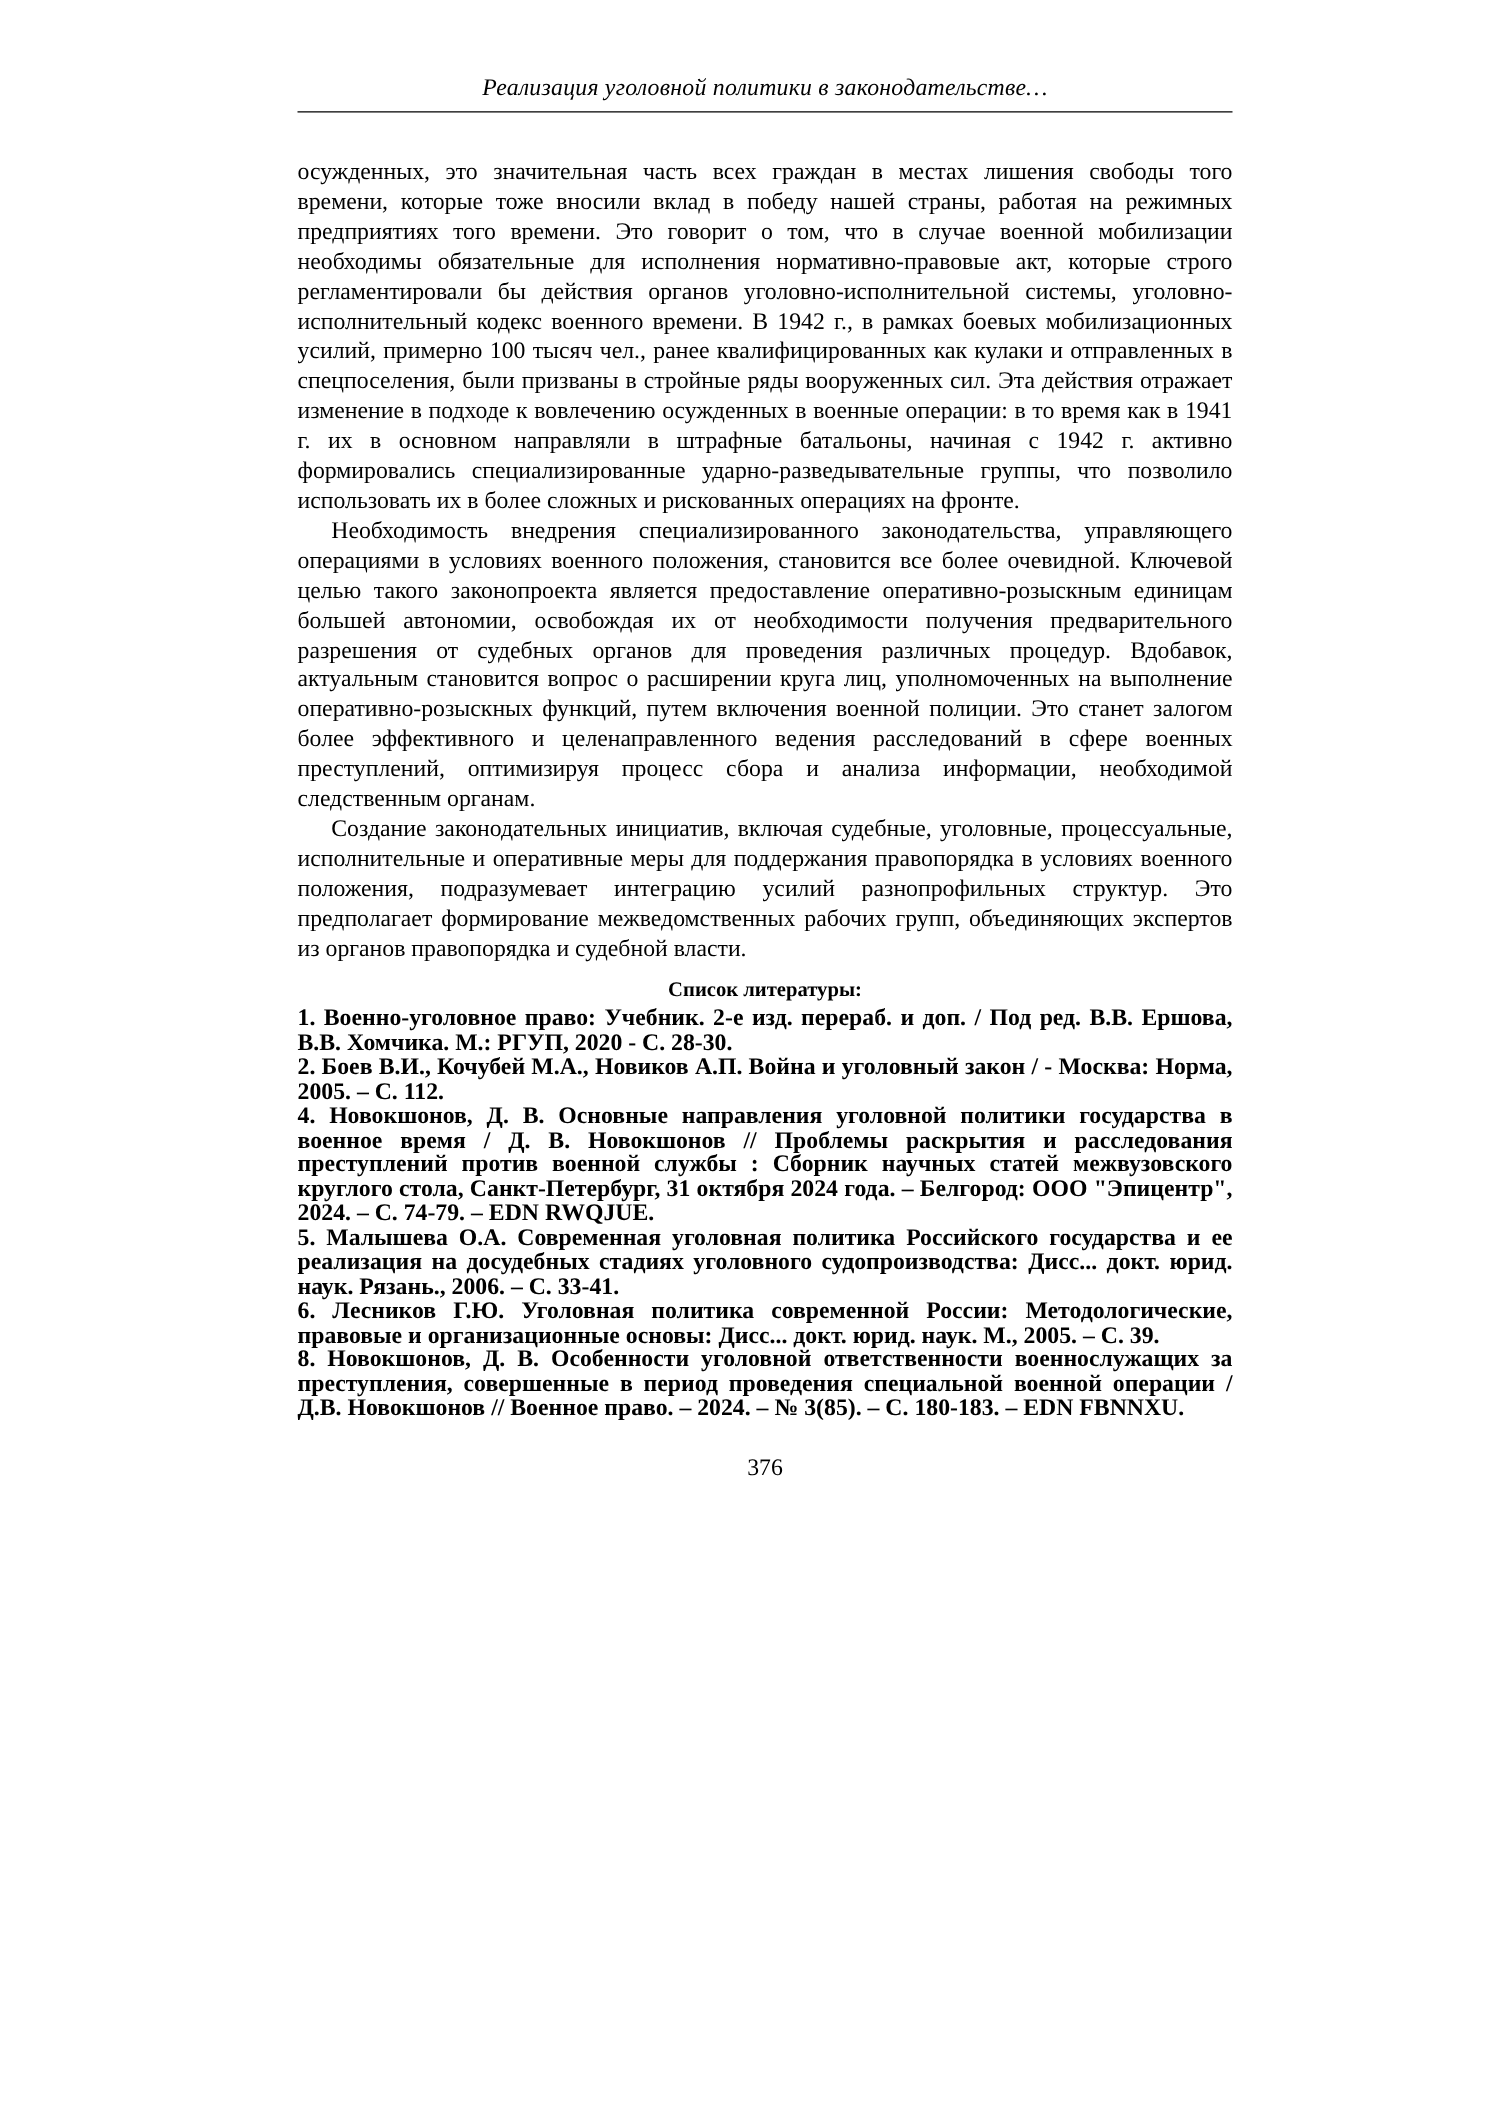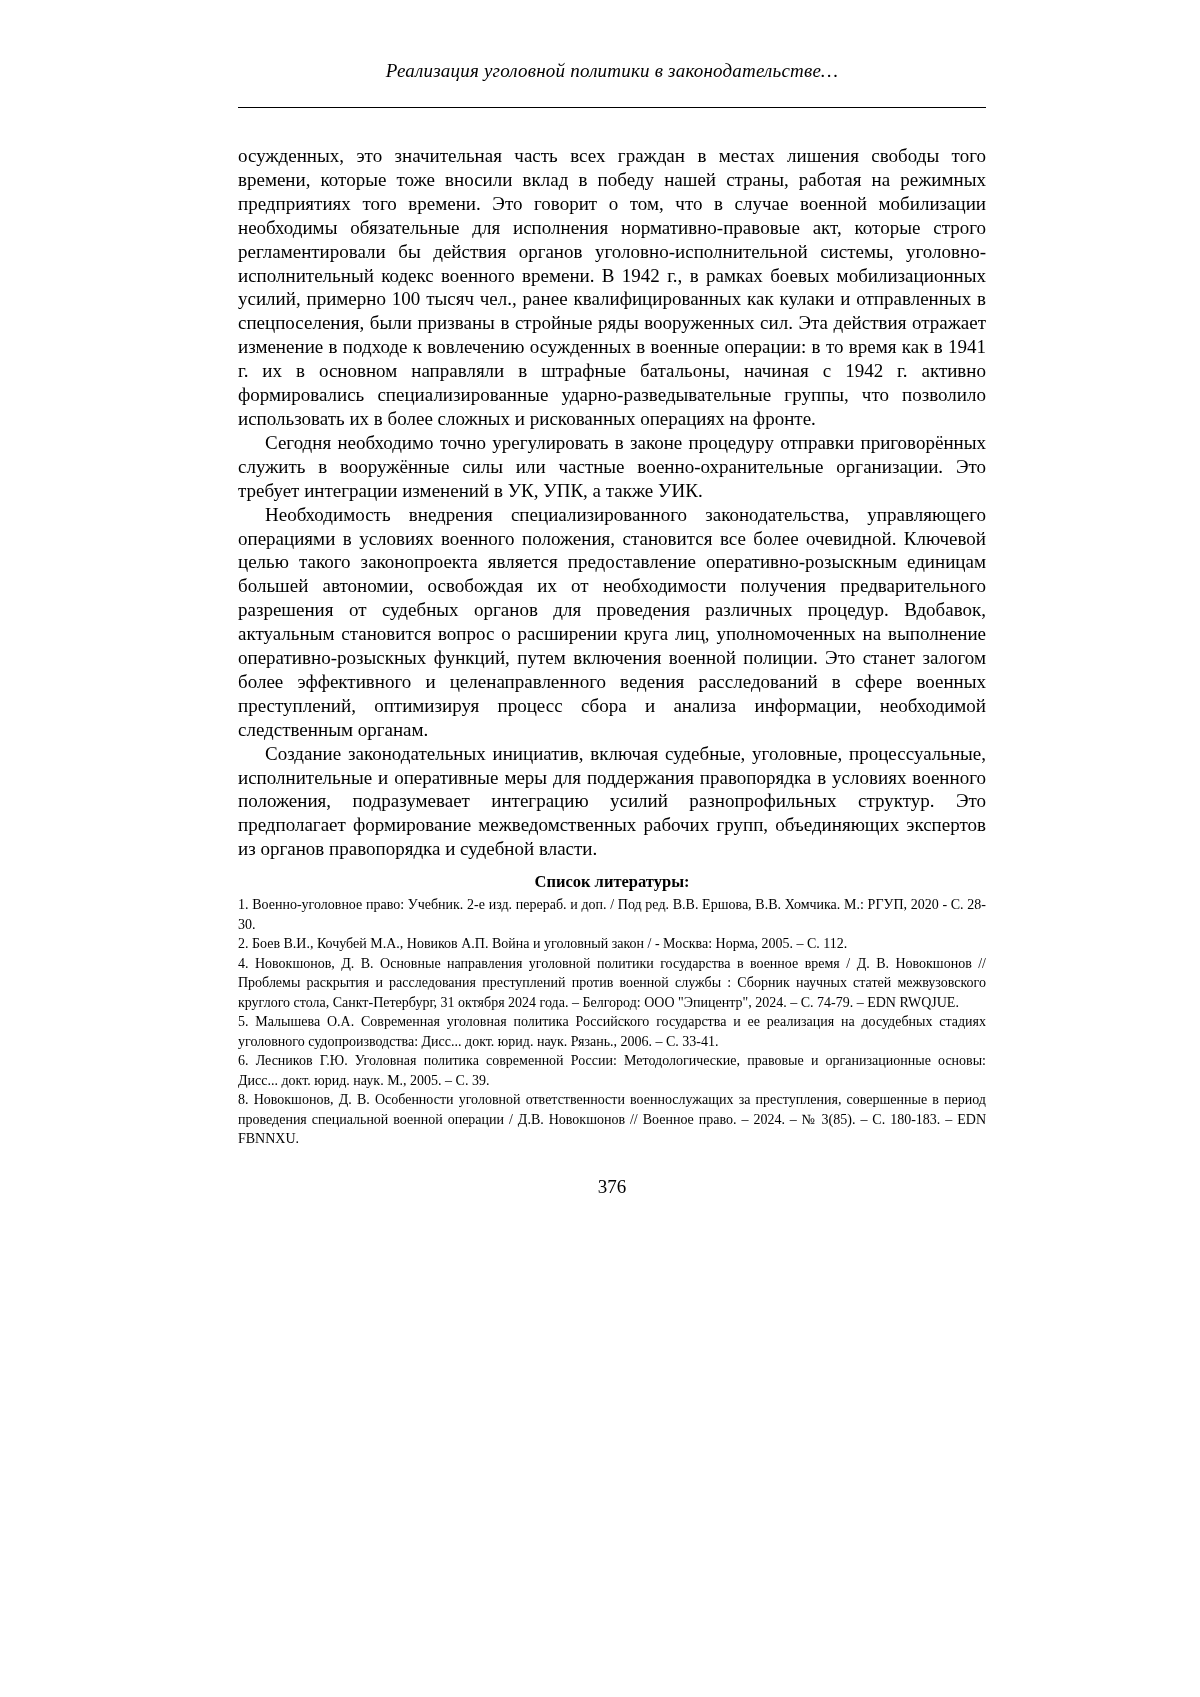--- a/index.html
+++ b/index.html
@@ -19,21 +19,21 @@
   .content {
     position: absolute;
     left: 238px;
     top: 60px;
     width: 748px;
   }
   .running-header {
     font-style: italic;
     font-size: 19px;
     text-align: center;
-    padding-bottom: 25px;
+    padding-bottom: 7px;
     border-bottom: 1.6px solid #000000;
     letter-spacing: 0.2px;
   }
   .body-text {
     margin-top: 36px;
   }
   .para {
     margin: 0;
     font-size: 19px;
     line-height: 23.9px;
@@ -47,41 +47,41 @@
     margin-top: 11px;
   }
   .ref-title {
     font-weight: bold;
     font-size: 16.5px;
     text-align: center;
     margin-bottom: 3px;
   }
   .ref {
     margin: 0;
-    font-size: 14px;
+    font-size: 19px;
     line-height: 19.5px;
     text-align: justify;
+    font-weight: bold;
   }
   .page-number {
     margin-top: 27px;
     text-align: center;
     font-size: 19px;
   }
 </style>
 </head>
 <body>
 
 <div class="page">
   <div class="content">
 
     <div class="running-header">Реализация уголовной политики в законодательстве…</div>
 
     <div class="body-text">
       <p class="para no-indent">осужденных, это значительная часть всех граждан в местах лишения свободы того времени, которые тоже вносили вклад в победу нашей страны, работая на режимных предприятиях того времени. Это говорит о том, что в случае военной мобилизации необходимы обязательные для исполнения нормативно-правовые акт, которые строго регламентировали бы действия органов уголовно-исполнительной системы, уголовно-исполнительный кодекс военного времени.  В 1942 г., в рамках боевых мобилизационных усилий, примерно 100 тысяч чел., ранее квалифицированных как кулаки и отправленных в спецпоселения, были призваны в стройные ряды вооруженных сил. Эта действия отражает изменение в подходе к вовлечению осужденных в военные операции: в то время как в 1941 г. их в основном направляли в штрафные батальоны, начиная с 1942 г. активно формировались специализированные ударно-разведывательные группы, что позволило использовать их в более сложных и рискованных операциях на фронте.</p>
-      <p class="para">Сегодня необходимо точно урегулировать в законе процедуру отправки приговорённых служить в вооружённые силы или частные военно-охранительные организации. Это требует интеграции изменений в УК, УПК, а также УИК.</p>
       <p class="para">Необходимость внедрения специализированного законодательства, управляющего операциями в условиях военного положения, становится все более очевидной. Ключевой целью такого законопроекта является предоставление оперативно-розыскным единицам большей автономии, освобождая их от необходимости получения предварительного разрешения от судебных органов для проведения различных процедур. Вдобавок, актуальным становится вопрос о расширении круга лиц, уполномоченных на выполнение оперативно-розыскных функций, путем включения военной полиции. Это станет залогом более эффективного и целенаправленного ведения расследований в сфере военных преступлений, оптимизируя процесс сбора и анализа информации, необходимой следственным органам.</p>
       <p class="para">Создание законодательных инициатив, включая судебные, уголовные, процессуальные, исполнительные и оперативные меры для поддержания правопорядка в условиях военного положения, подразумевает интеграцию усилий разнопрофильных структур. Это предполагает формирование межведомственных рабочих групп, объединяющих экспертов из органов правопорядка и судебной власти.</p>
     </div>
 
     <div class="references">
       <div class="ref-title">Список литературы:</div>
       <p class="ref">1. Военно-уголовное право: Учебник. 2-е изд. перераб. и доп. / Под ред. В.В. Ершова, В.В. Хомчика. М.: РГУП, 2020 - С. 28-30.</p>
       <p class="ref">2. Боев В.И., Кочубей М.А., Новиков А.П. Война и уголовный закон / - Москва: Норма, 2005. – С. 112.</p>
       <p class="ref">4. Новокшонов, Д. В. Основные направления уголовной политики государства в военное время / Д. В. Новокшонов // Проблемы раскрытия и расследования преступлений против военной службы : Сборник научных статей межвузовского круглого стола, Санкт-Петербург, 31 октября 2024 года. – Белгород: ООО "Эпицентр", 2024. – С. 74-79. – EDN RWQJUE.</p>
       <p class="ref">5. Малышева О.А. Современная уголовная политика Российского государства и ее реализация на досудебных стадиях уголовного судопроизводства: Дисс... докт. юрид. наук. Рязань., 2006. – С. 33-41.</p>

